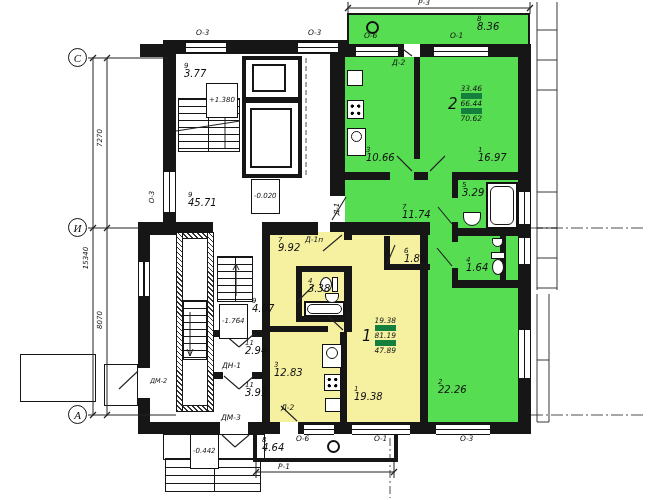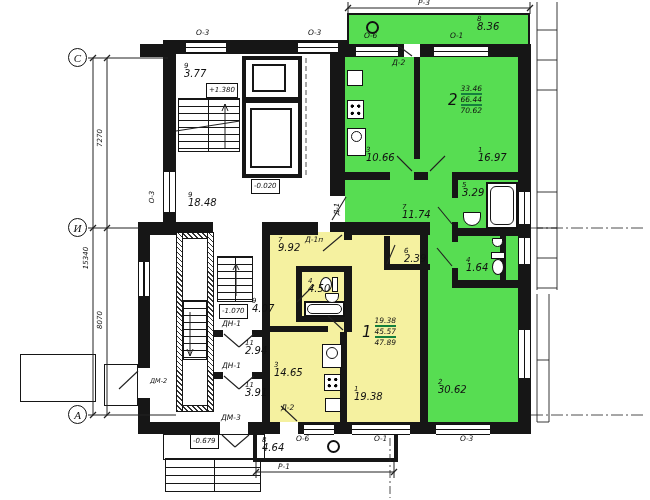--- a/index.html
+++ b/index.html
@@ -18,31 +18,31 @@
   .hatch{position:absolute;border:1px solid #161616;box-sizing:border-box;
          background:repeating-linear-gradient(45deg,#333 0 1px,#fff 1px 3.5px);}
   .treads{position:absolute;border:1px solid #161616;box-sizing:border-box;
           background:repeating-linear-gradient(to bottom,#161616 0 1px,transparent 1px 7px);}
   .mid{position:absolute;background:#161616;width:1px;}
   .rl{position:absolute;display:flex;flex-direction:column;font:italic 7px/8px "DejaVu Sans",sans-serif;
       color:#111;white-space:nowrap;}
   .rl .ra{font-size:10px;font-style:italic;}
   .mk{position:absolute;font:italic 7.5px/8px "DejaVu Sans",sans-serif;color:#111;white-space:nowrap;}
   .lev{position:absolute;background:#fff;border:1px solid #111;font:italic 7px/9px "DejaVu Sans",sans-serif;
-       padding:2px 2px;white-space:nowrap;color:#111;}
+       padding:12px 2px;white-space:nowrap;color:#111;}
   .vtext{position:absolute;font:italic 7px/8px "DejaVu Sans",sans-serif;color:#111;
          transform:rotate(-90deg);transform-origin:center;white-space:nowrap;text-align:center;}
   .axis{position:absolute;width:19px;height:19px;border:1.2px solid #111;border-radius:50%;
         background:#fff;display:flex;align-items:center;justify-content:center;
         font:italic 11px "Liberation Serif",serif;color:#111;box-sizing:border-box;}
   .apt{position:absolute;display:flex;align-items:center;gap:3px;color:#111;}
   .apt .num{font:italic 15px "DejaVu Sans",sans-serif;}
   .apt .stack{display:flex;flex-direction:column;align-items:center;
               font:italic 7.5px/9px "DejaVu Sans",sans-serif;}
-  .apt .stack span+span{border-top:2px solid #15803d;}
+  .apt .stack span+span{border-top:6px solid #15803d;}
   .ebox{position:absolute;background:#fff;border:2px solid #161616;box-sizing:border-box;}
   .fix{position:absolute;border:1.2px solid #111;box-sizing:border-box;background:#fff;}
   .stove{background-image:radial-gradient(circle at 28% 30%,#000 1.4px,transparent 1.9px),
     radial-gradient(circle at 72% 30%,#000 1.4px,transparent 1.9px),
     radial-gradient(circle at 28% 72%,#000 1.4px,transparent 1.9px),
     radial-gradient(circle at 72% 72%,#000 1.4px,transparent 1.9px);}
   .circ{position:absolute;border:1px solid #111;border-radius:50%;box-sizing:border-box;background:#fff;}
   svg.ov{position:absolute;left:0;top:0;z-index:30;pointer-events:none;}
   .z1{z-index:1}.z2{z-index:2}.z3{z-index:3}.z4{z-index:4}.z5{z-index:5}.z6{z-index:6}.z40{z-index:40}
 </style>
@@ -250,36 +250,36 @@
   <div class="mk z40" style="left:150px;top:377px;font-size:6.5px;">ДМ-2</div>
   <div class="mk z40" style="left:221px;top:414px;">ДМ-3</div>
   <div class="mk z40" style="left:281px;top:404px;">Д-2</div>
   <div class="mk z40" style="left:296px;top:435px;">О-6</div>
   <div class="mk z40" style="left:374px;top:435px;">О-1</div>
   <div class="mk z40" style="left:460px;top:435px;">О-3</div>
   <div class="mk z40" style="left:278px;top:463px;">Р-1</div>
 
   <div class="lev z40" style="left:206px;top:83px;">+1.380</div>
   <div class="lev z40" style="left:251px;top:179px;">-0.020</div>
-  <div class="lev z40" style="left:219px;top:304px;">-1.070</div>
-  <div class="lev z40" style="left:190px;top:434px;">-0.679</div>
+  <div class="lev z40" style="left:219px;top:304px;">-1.764</div>
+  <div class="lev z40" style="left:190px;top:434px;">-0.442</div>
 
   <div class="apt z40" style="left:448px;top:84px;">
     <span class="num">2</span>
     <span class="stack">
       <span>33.46</span>
       <span>66.44</span>
       <span>70.62</span>
     </span>
   </div>
   <div class="apt z40" style="left:362px;top:316px;">
     <span class="num">1</span>
     <span class="stack">
       <span>19.38</span>
-      <span>45.57</span>
+      <span>81.19</span>
       <span>47.89</span>
     </span>
   </div>
 
   <div class="rl z40" style="left:184px;top:62px;">
     <span>9</span>
       <span class="ra">3.77</span>
     </div>
   <div class="rl z40" style="left:477px;top:15px;">
     <span>8</span>
@@ -300,53 +300,53 @@
   <div class="rl z40" style="left:402px;top:203px;">
     <span>7</span>
       <span class="ra">11.74</span>
     </div>
   <div class="rl z40" style="left:466px;top:256px;">
     <span>4</span>
       <span class="ra">1.64</span>
     </div>
   <div class="rl z40" style="left:438px;top:378px;">
     <span>2</span>
-      <span class="ra">30.62</span>
+      <span class="ra">22.26</span>
     </div>
   <div class="rl z40" style="left:188px;top:191px;">
     <span>9</span>
-      <span class="ra">18.48</span>
+      <span class="ra">45.71</span>
     </div>
   <div class="rl z40" style="left:252px;top:297px;">
     <span>9</span>
       <span class="ra">4.07</span>
     </div>
   <div class="rl z40" style="left:245px;top:339px;">
     <span>11</span>
       <span class="ra">2.94</span>
     </div>
   <div class="rl z40" style="left:245px;top:381px;">
     <span>11</span>
       <span class="ra">3.91</span>
     </div>
   <div class="rl z40" style="left:278px;top:236px;">
     <span>7</span>
       <span class="ra">9.92</span>
     </div>
   <div class="rl z40" style="left:308px;top:277px;">
     <span>4</span>
-      <span class="ra">4.50</span>
+      <span class="ra">3.38</span>
     </div>
   <div class="rl z40" style="left:404px;top:247px;">
     <span>6</span>
-      <span class="ra">2.39</span>
+      <span class="ra">1.86</span>
     </div>
   <div class="rl z40" style="left:274px;top:361px;">
     <span>3</span>
-      <span class="ra">14.65</span>
+      <span class="ra">12.83</span>
     </div>
   <div class="rl z40" style="left:354px;top:385px;">
     <span>1</span>
       <span class="ra">19.38</span>
     </div>
   <div class="rl z40" style="left:262px;top:436px;">
     <span>8</span>
       <span class="ra">4.64</span>
     </div>
 

